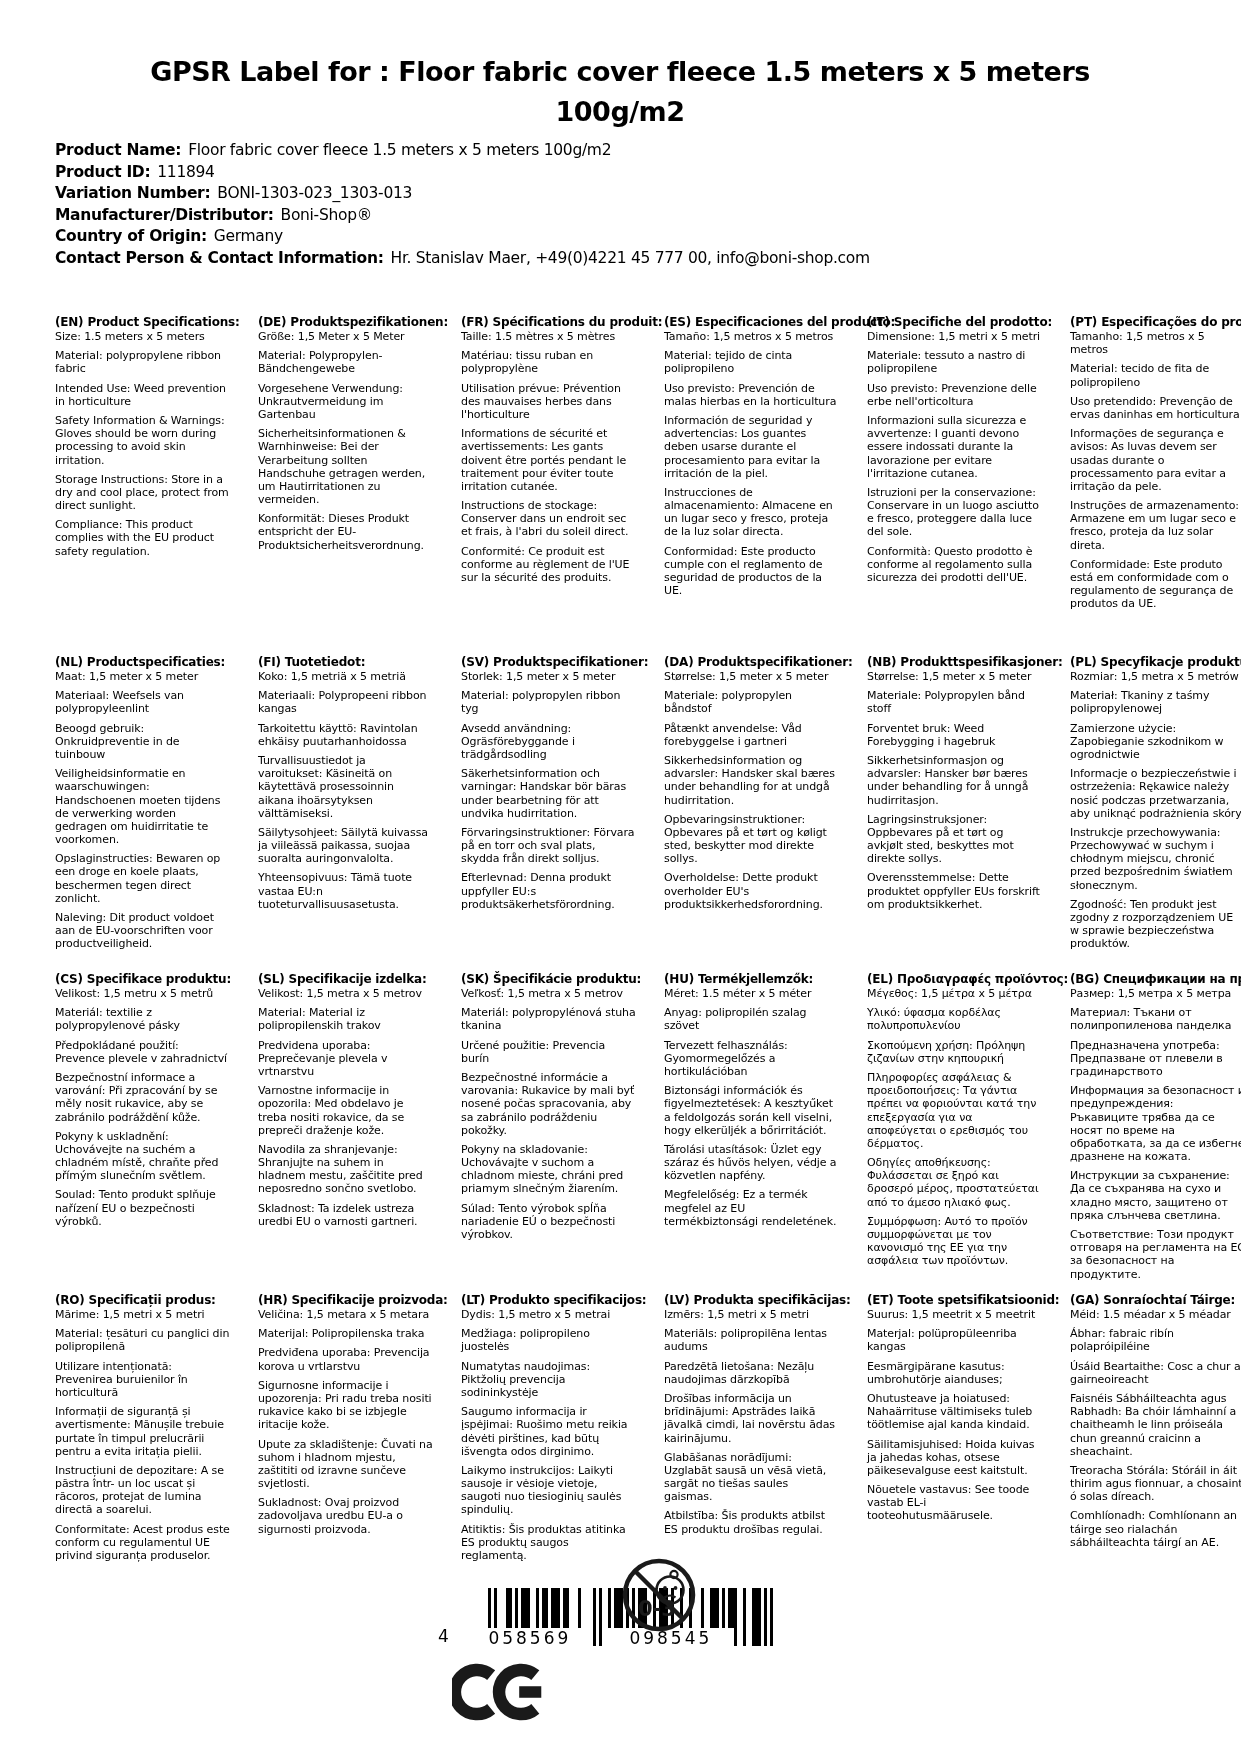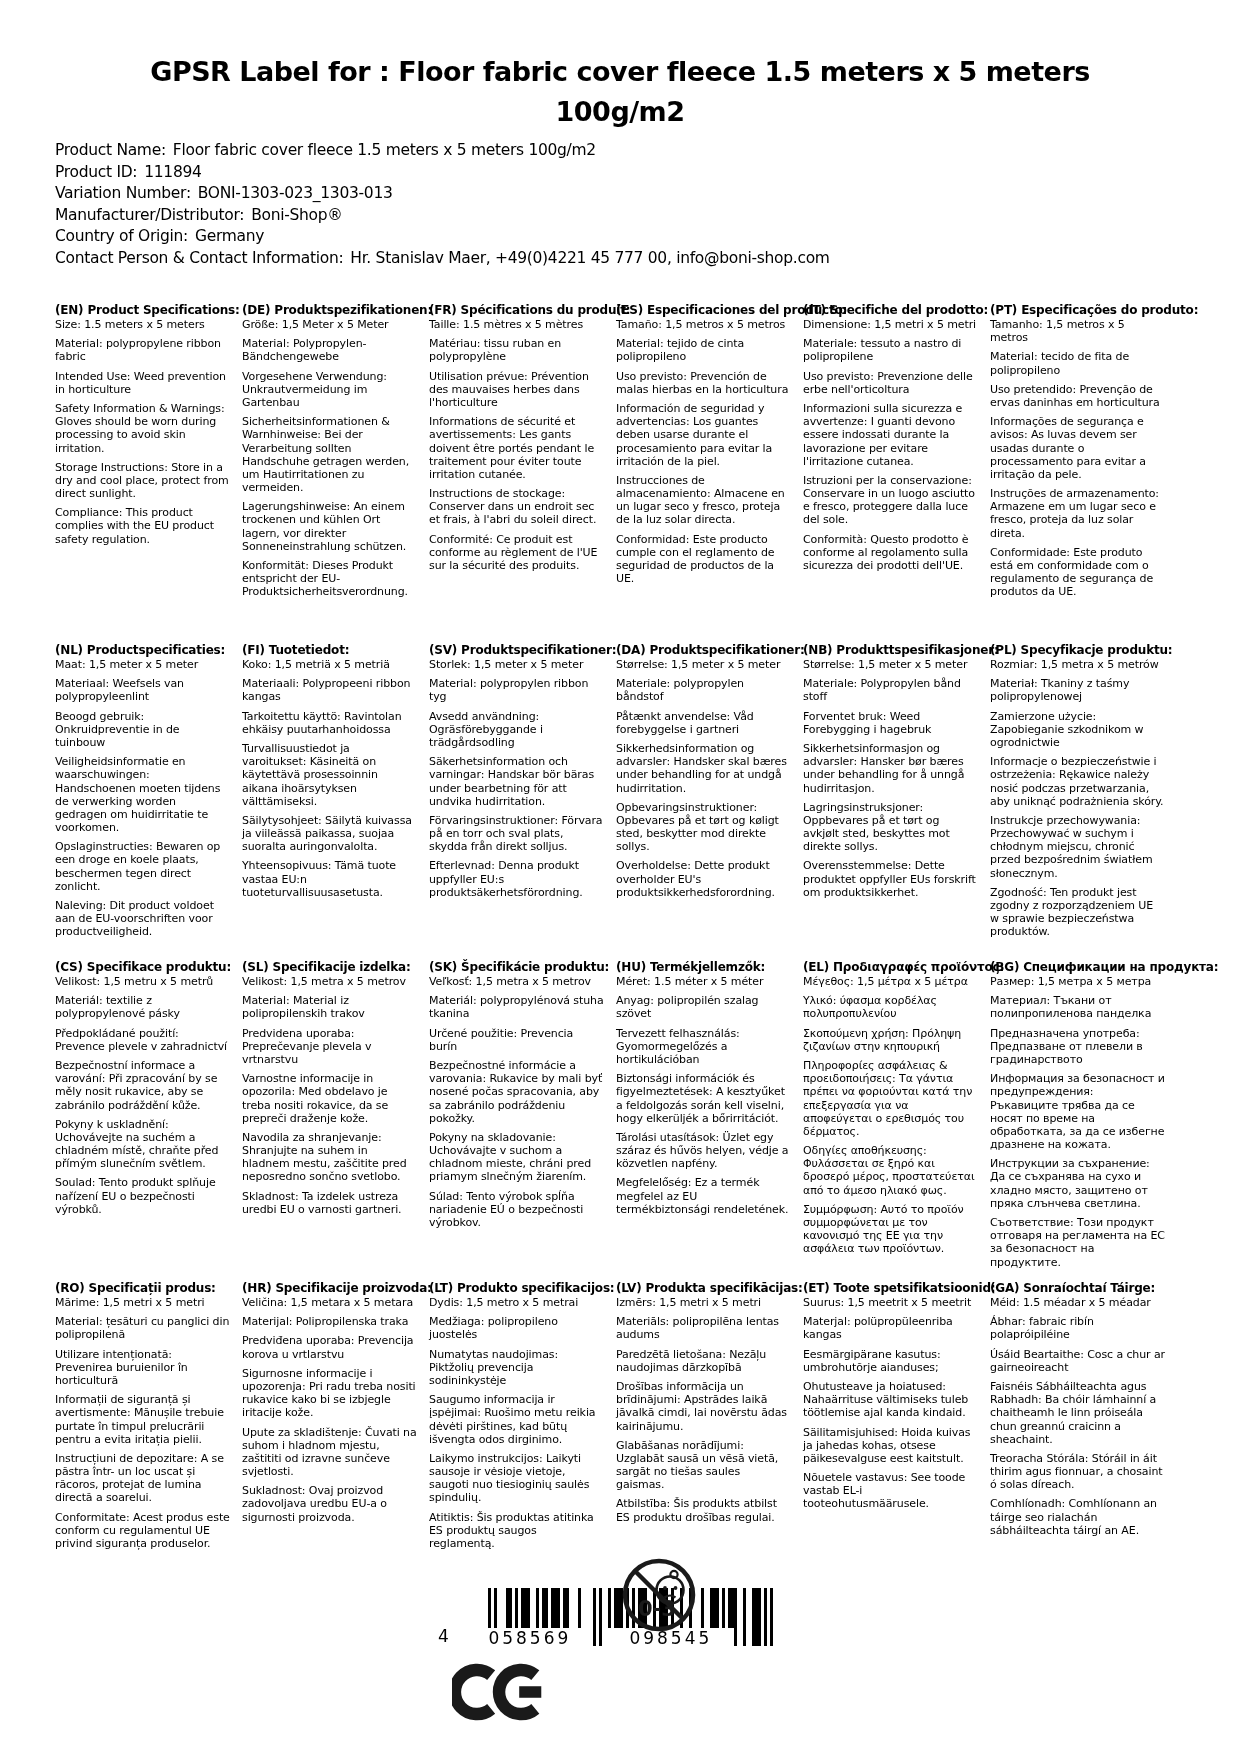--- a/index.html
+++ b/index.html
@@ -9,24 +9,24 @@
   }
   .doc-title{
     position:absolute;top:44px;left:150px;width:940px;
     text-align:center;font-size:27px;font-weight:bold;
     line-height:40px;letter-spacing:-0.5px;margin-top:8px;
   }
   .info{
     position:absolute;top:140px;left:55px;
     font-size:15.5px;line-height:21.6px;letter-spacing:-0.3px;
   }
-  .info-row .label{font-weight:normal;margin-right:7px;}
+  .info-row .label{font-weight:bold;margin-right:7px;}
   .lang-grid{
-    position:absolute;top:303px;left:55px;width:1165px;
-    display:grid;grid-template-columns:repeat(6,175px);column-gap:12px;
+    position:absolute;top:315px;left:55px;width:1165px;
+    display:grid;grid-template-columns:repeat(6,175px);column-gap:28px;
     grid-template-rows:340px 317px 321px auto;
   }
   .lang-block{overflow:visible;}
   .block-heading{
     font-size:12px;font-weight:bold;white-space:nowrap;
     margin:0 0 1px 0;letter-spacing:-0.2px;
   }
   .para{margin:0 0 6px 0;font-size:11px;line-height:1.2;letter-spacing:-0.1px;}
   
   .barcode{position:absolute;left:438px;top:1588px;display:flex;align-items:flex-end;}
@@ -70,21 +70,20 @@
         <p class="para">Compliance: This product complies with the EU product safety regulation.</p>
       </div>
   </div>
     <div class="lang-block">
     <div class="block-heading">(DE) Produktspezifikationen:</div>
     <div class="block-paras">
         <p class="para">Größe: 1,5 Meter x 5 Meter</p>
         <p class="para">Material: Polypropylen-Bändchengewebe</p>
         <p class="para">Vorgesehene Verwendung: Unkrautvermeidung im Gartenbau</p>
         <p class="para">Sicherheitsinformationen &amp; Warnhinweise: Bei der Verarbeitung sollten Handschuhe getragen werden, um Hautirritationen zu vermeiden.</p>
-        <p class="para">Lagerungshinweise: An einem trockenen und kühlen Ort lagern, vor direkter Sonneneinstrahlung schützen.</p>
         <p class="para">Konformität: Dieses Produkt entspricht der EU-Produktsicherheitsverordnung.</p>
       </div>
   </div>
     <div class="lang-block">
     <div class="block-heading">(FR) Spécifications du produit:</div>
     <div class="block-paras">
         <p class="para">Taille: 1.5 mètres x 5 mètres</p>
         <p class="para">Matériau: tissu ruban en polypropylène</p>
         <p class="para">Utilisation prévue: Prévention des mauvaises herbes dans l'horticulture</p>
         <p class="para">Informations de sécurité et avertissements: Les gants doivent être portés pendant le traitement pour éviter toute irritation cutanée.</p>

